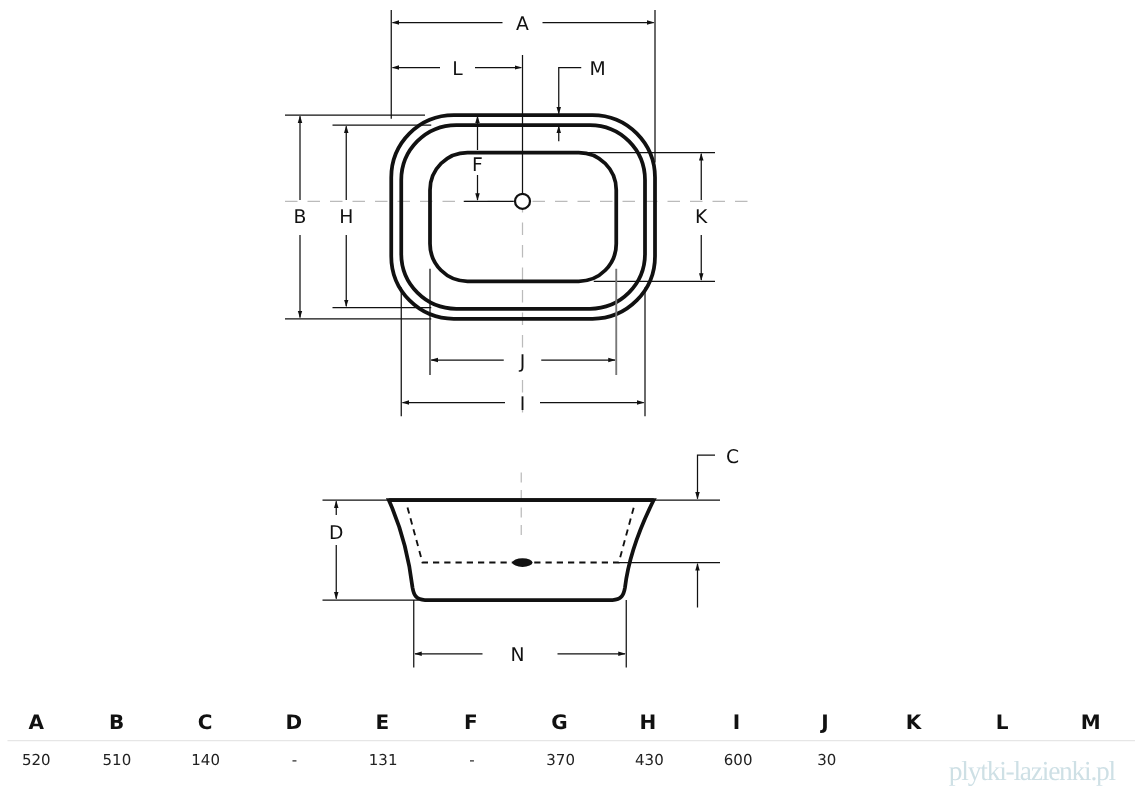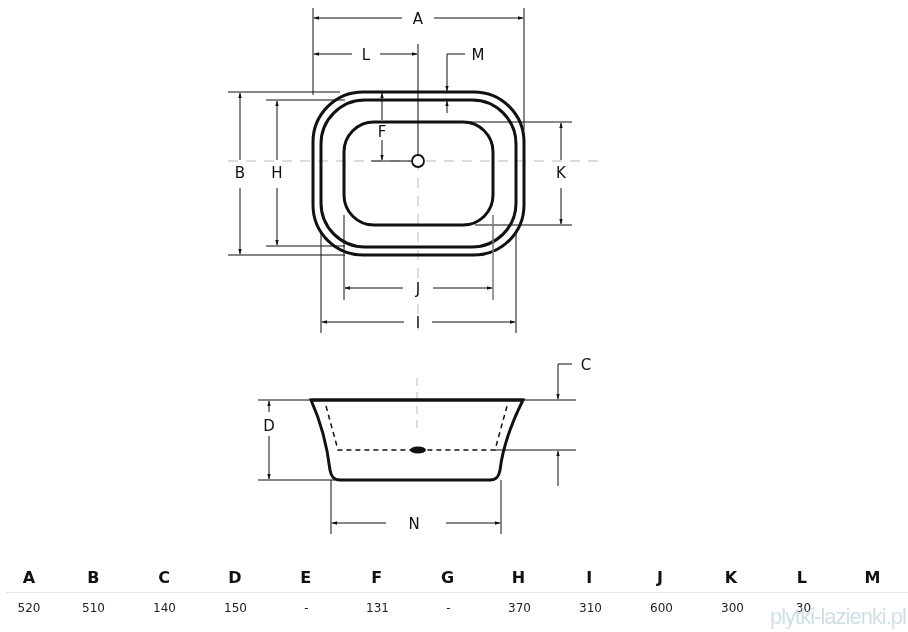--- a/index.html
+++ b/index.html
@@ -8,21 +8,21 @@
     #drawing { position: absolute; left: 0; top: 0; }
     .lbl { font-family: "DejaVu Sans", sans-serif; font-size: 15px; fill: #111; }
     .spec-table { position: absolute; left: 0; top: 562px; width: 908px; }
     .spec-row { display: flex; position: relative; }
     .spec-cell { width: 71px; text-align: center; }
     .spec-row.head .spec-cell { font-family: "DejaVu Sans", sans-serif; font-weight: bold;
            font-size: 16px; height: 30px; line-height: 32px; }
     .spec-row.vals .spec-cell { font-family: "DejaVu Sans", sans-serif; font-size: 12px;
            height: 34px; line-height: 32px; color: #222; }
     .divider { position: absolute; left: 6px; right: 0; top: 30px; height: 1px; background: #e6e6e6; }
-    .watermark { position: absolute; right: 2px; bottom: 2px; font-family: Liberation Sans, sans-serif;
+    .watermark { position: absolute; right: 16px; bottom: 2px; font-family: Liberation Serif, serif;
            font-size: 22px; color: #c9dde3; letter-spacing: -1px; opacity: 0.9; }
   </style>
 </head>
 <body>
 
 <svg id="drawing" width="908" height="560" viewBox="0 0 908 560" xmlns="http://www.w3.org/2000/svg">
   <defs>
     <marker id="arr" viewBox="0 0 10 10" refX="9" refY="5" markerWidth="6" markerHeight="6" orient="auto-start-reverse">
       <path d="M0,2 L10,5 L0,8 z" fill="#111"></path>
     </marker>
@@ -135,25 +135,23 @@
     <div class="spec-cell">J</div>
     <div class="spec-cell">K</div>
     <div class="spec-cell">L</div>
     <div class="spec-cell">M</div>
     <div class="divider"></div>
   </div>
   <div class="spec-row vals">
     <div class="spec-cell" style="width:58px">520</div>
     <div class="spec-cell">510</div>
     <div class="spec-cell">140</div>
-    <div class="spec-cell">150</div>
     <div class="spec-cell">-</div>
     <div class="spec-cell">131</div>
     <div class="spec-cell">-</div>
     <div class="spec-cell">370</div>
-    <div class="spec-cell">310</div>
+    <div class="spec-cell">430</div>
     <div class="spec-cell">600</div>
-    <div class="spec-cell">300</div>
     <div class="spec-cell">30</div>
   </div>
 </div>
 
 <div class="watermark">plytki-lazienki.pl</div>
 
 </body></html>

